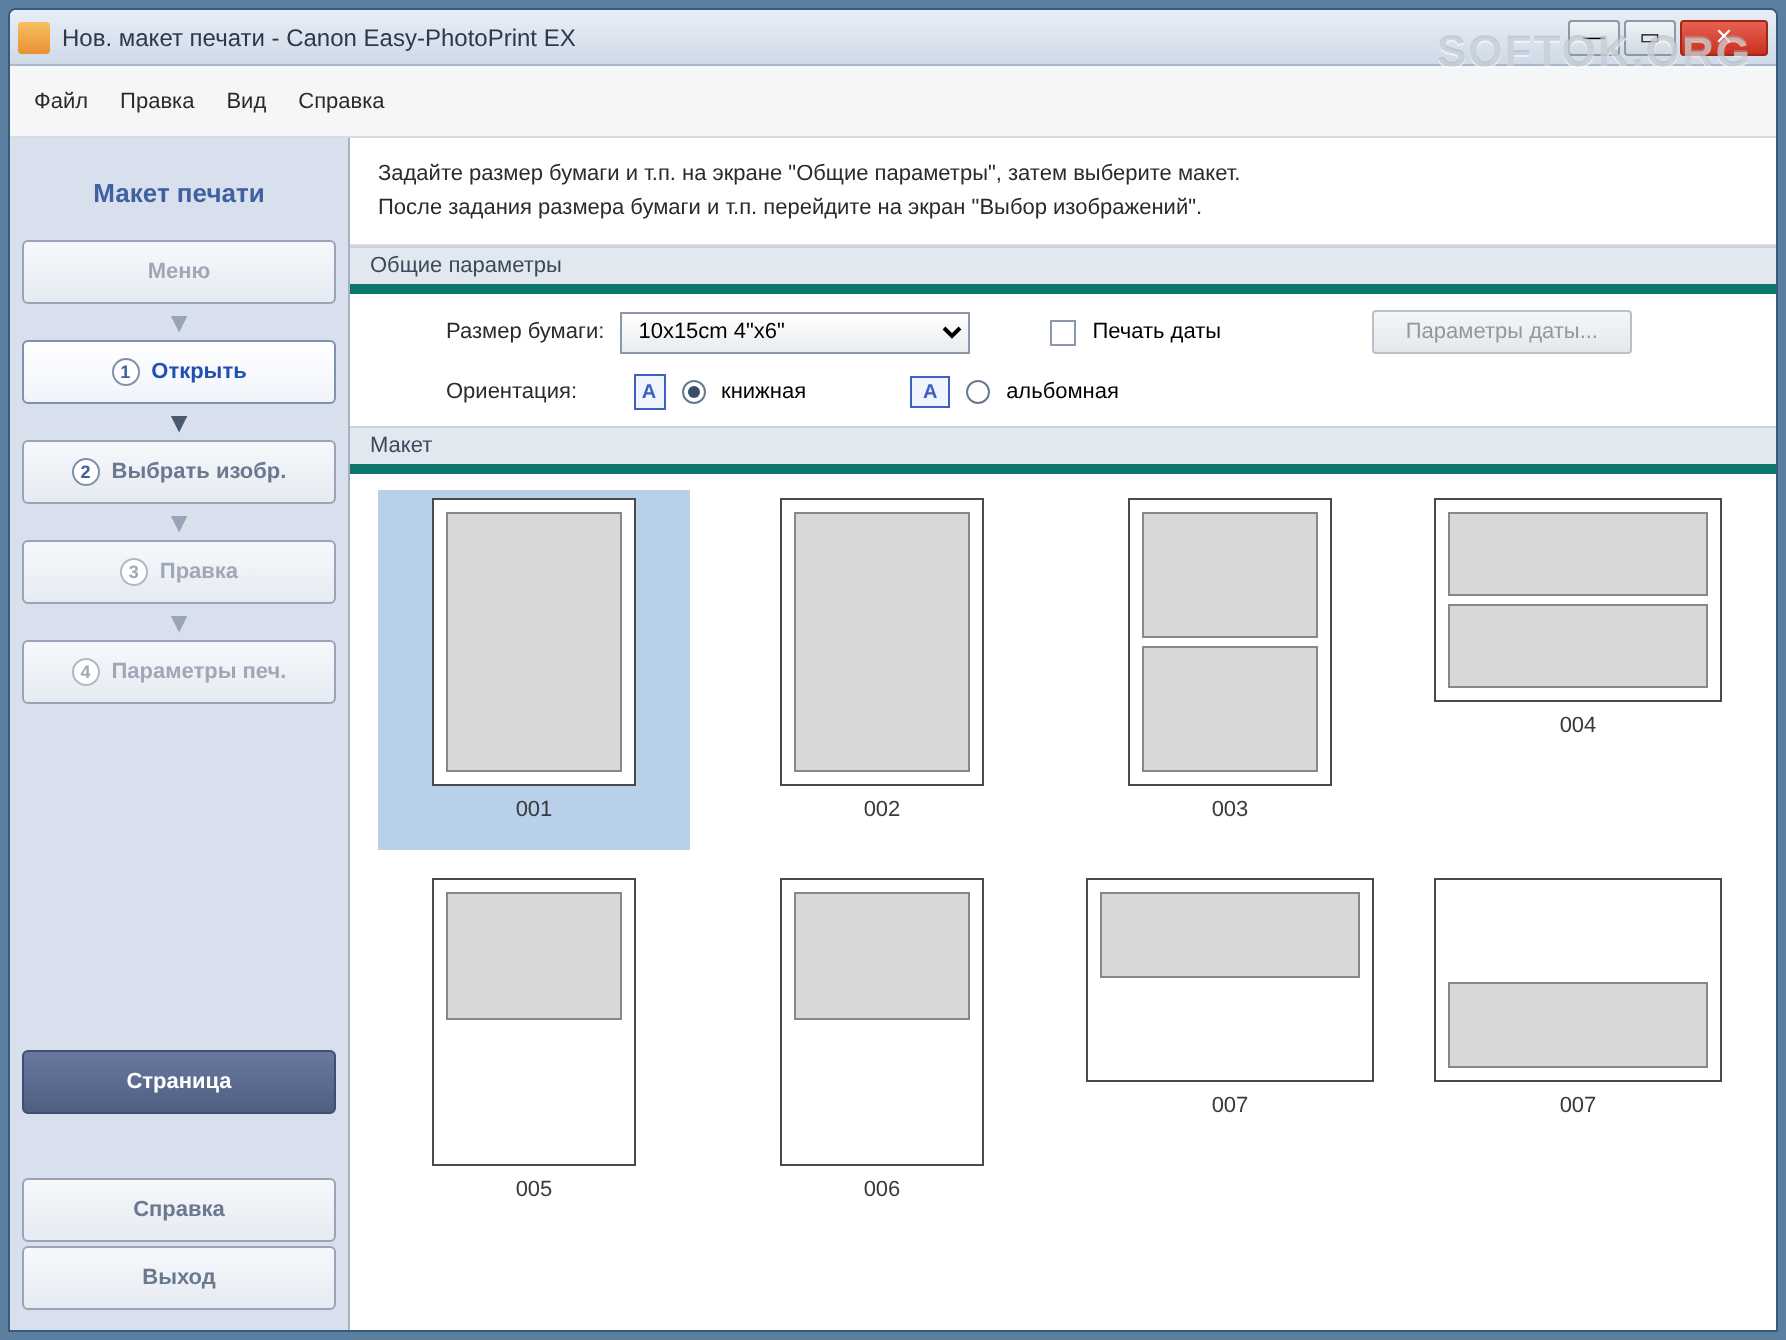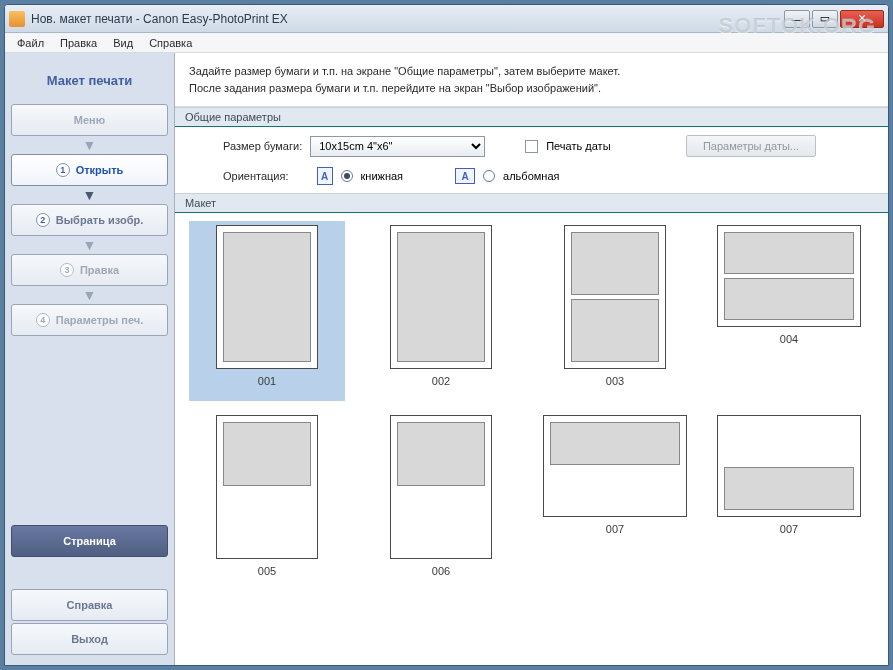--- a/index.html
+++ b/index.html
@@ -5,37 +5,37 @@
 * { box-sizing: border-box; margin: 0; padding: 0; font-family: Tahoma, Arial, sans-serif; font-size: 11px; }
 body { background: #5a7fa0; padding: 4px; }
 .window { width: 885px; height: 662px; background: #fff; border: 1px solid #3a5a7a; border-radius: 4px 4px 0 0; overflow: hidden; display: flex; flex-direction: column; position: relative; }
 .titlebar { height: 28px; background: linear-gradient(#e8eef5,#cfdae8); display: flex; align-items: center; padding: 0 4px; border-bottom: 1px solid #a8b8c8; }
 .titlebar-icon { width: 16px; height: 16px; margin-right: 6px; background: linear-gradient(#f8c060,#e89030); border-radius: 2px; }
 .titlebar-text { flex: 1; color: #2a3a4a; font-size: 12px; }
 .win-btns { display: flex; gap: 2px; }
 .win-btn { width: 26px; height: 18px; border: 1px solid #8a98a8; border-radius: 2px; display: flex; align-items: center; justify-content: center; font-size: 11px; cursor: pointer; }
 .win-min, .win-max { background: linear-gradient(#f0f4f8,#d0d8e0); }
 .win-close { width: 44px; background: linear-gradient(#e86050,#c83020); color: #fff; border-color: #a02818; }
-.menubar { height: 20px; background: #f4f6f8; display: flex; align-items: center; padding: 0 4px; border-bottom: 1px solid #d8dce0; }
+.menubar { height: 36px; background: #f4f6f8; display: flex; align-items: center; padding: 0 4px; border-bottom: 1px solid #d8dce0; }
 .menu-item { padding: 2px 8px; cursor: pointer; color: #2a2a2a; }
 .content { flex: 1; display: flex; background: #22c55e; }
 .sidebar { width: 170px; background: #d8e0ed; border-right: 1px solid #a8b0c0; display: flex; flex-direction: column; padding: 8px 6px; }
 .sidebar-title { text-align: center; color: #4060a0; font-weight: bold; font-size: 13px; padding: 12px 0 16px; }
 .side-btn { height: 32px; border: 1px solid #9aa4b6; border-radius: 3px; background: linear-gradient(#f6f8fb,#e6ebf2); display: flex; align-items: center; justify-content: center; gap: 6px; color: #6a7890; font-weight: bold; font-size: 12px; cursor: pointer; margin-bottom: 2px; }
 .side-btn.disabled { color: #a0a8b8; }
 .side-btn.active { background: linear-gradient(#fff,#f0f4fa); color: #2050b0; border-color: #8090b0; }
 .side-btn.dark { background: linear-gradient(#6878a0,#505e82); color: #fff; border-color: #404e70; }
 .arrow { text-align: center; color: #9aa4b8; font-size: 14px; line-height: 10px; margin: 2px 0 4px; }
 .arrow.dark { color: #4a5870; }
 .circ { width: 14px; height: 14px; border: 1px solid #8090b0; border-radius: 50%; display: inline-flex; align-items: center; justify-content: center; font-size: 9px; color: #4060a0; background: #fff; }
 .circ.dis { border-color: #b0b8c8; color: #a0a8b8; }
 .spacer { flex: 1; }
 .main { flex: 1; background: #fff; display: flex; flex-direction: column; }
 .instructions { padding: 10px 14px; color: #2a2a2a; line-height: 1.5; border-bottom: 1px solid #d8dce0; }
-.section-label { background: #e2e8f0; padding: 3px 10px; color: #3a4a5a; border-top: 1px solid #c8d0da; border-bottom: 1px solid #0f766e; }
+.section-label { background: #e2e8f0; padding: 3px 10px; color: #3a4a5a; border-top: 1px solid #c8d0da; border-bottom: 5px solid #0f766e; }
 .params { padding: 8px 12px; display: flex; flex-direction: column; gap: 10px; margin-left: 36px; }
 .param-row { display: flex; align-items: center; gap: 8px; }
 .param-label { color: #2a2a2a; }
 select { width: 175px; height: 21px; border: 1px solid #8a98a8; background: linear-gradient(#fff,#e8ecf0); padding: 0 4px; font-size: 11px; }
 .checkbox { width: 13px; height: 13px; border: 1px solid #8a98a8; background: #fff; }
 .date-btn { height: 22px; padding: 0 16px; border: 1px solid #b8c0c8; background: linear-gradient(#f4f6f8,#e4e8ec); color: #9098a0; border-radius: 2px; margin-left: auto; margin-right: 60px; }
 .orient-icon { width: 16px; height: 18px; border: 1px solid #4060c0; background: #f0f4ff; display: inline-flex; align-items: center; justify-content: center; color: #4060c0; font-size: 10px; font-weight: bold; }
 .orient-icon.land { width: 20px; height: 16px; }
 .radio { width: 12px; height: 12px; border: 1px solid #6a7890; border-radius: 50%; display: inline-block; background: #fff; position: relative; }
 .radio.checked::after { content: ''; position: absolute; inset: 2px; background: #3a4a6a; border-radius: 50%; }

